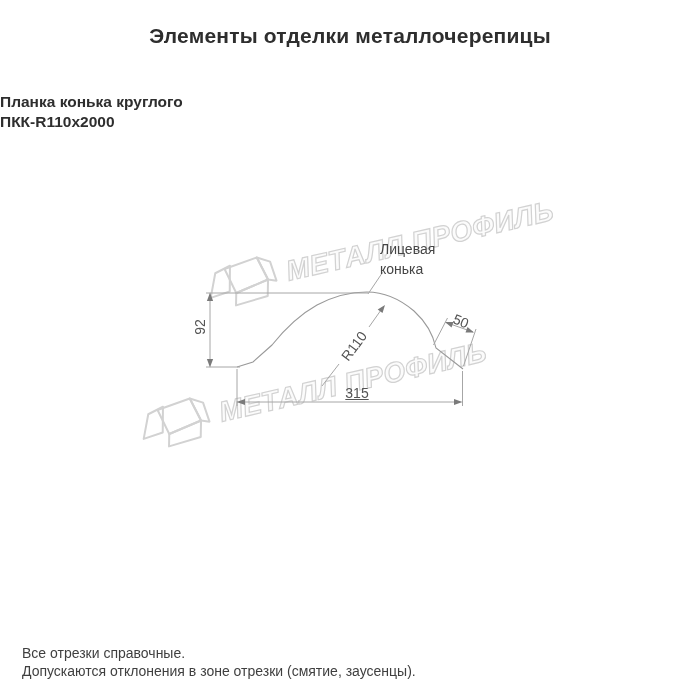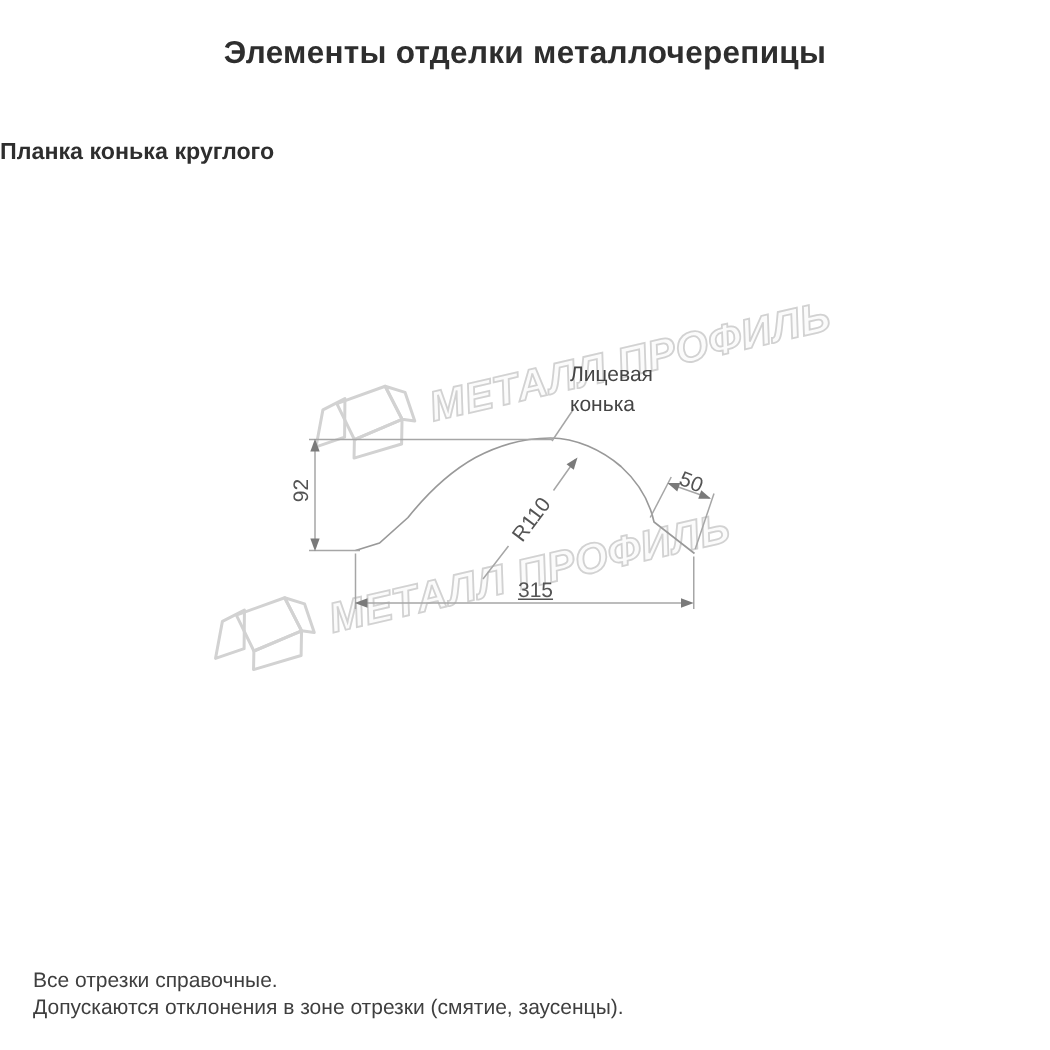--- a/index.html
+++ b/index.html
@@ -48,20 +48,21 @@
 </style>
 </head>
 <body>
 
 <div class="page">
 
   <div class="page-title">Элементы отделки металлочерепицы</div>
 
   <div class="subtitle">
     <div>Планка конька круглого</div>
+    <div>ПКК-R110х2000</div>
   </div>
 
   <div class="watermark wm-1">
     <svg width="76" height="52" viewBox="0 0 76 52">
       <g fill="none" stroke="#d2d2d2" stroke-width="2" stroke-linejoin="round">
         <polygon points="4,34 14,11 30,7 24,32"></polygon>
         <polygon points="24,9 58,5 64,29 30,35"></polygon>
         <polygon points="30,35 64,29 60,45 27,47"></polygon>
         <polygon points="58,5 70,12 72,32 64,29"></polygon>
       </g>

